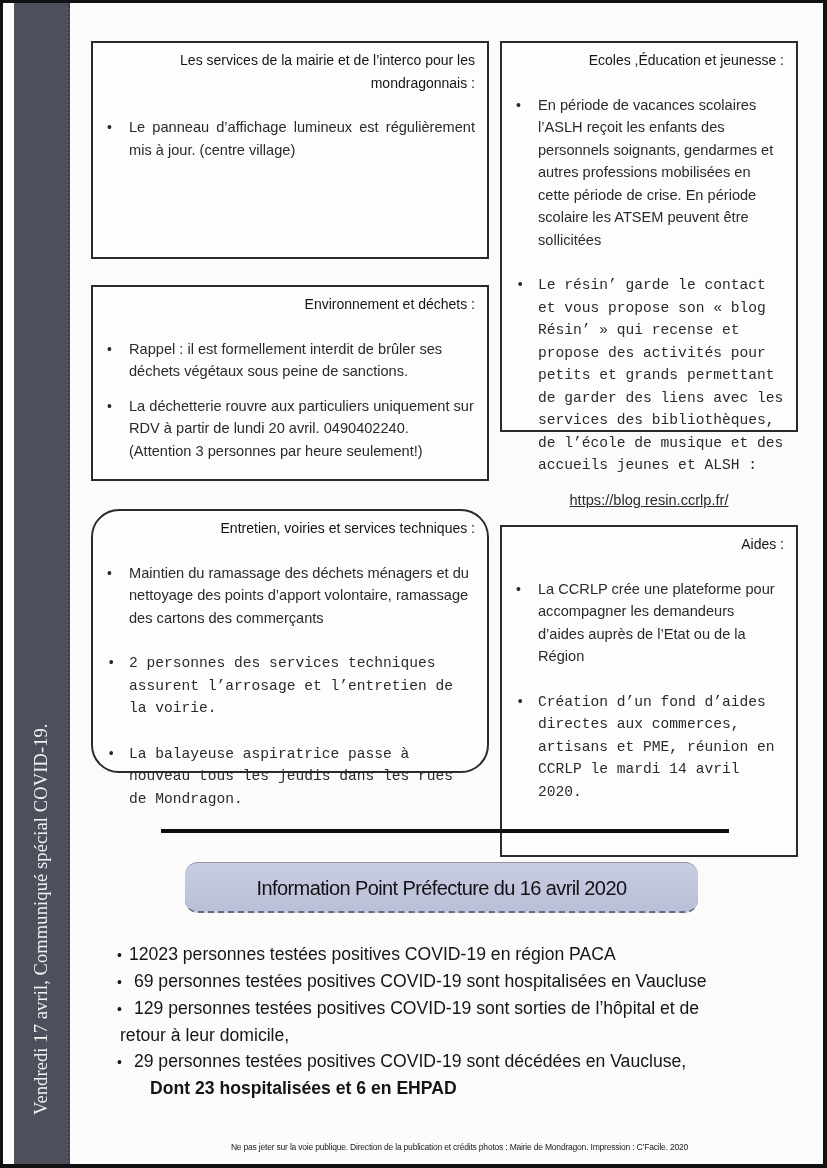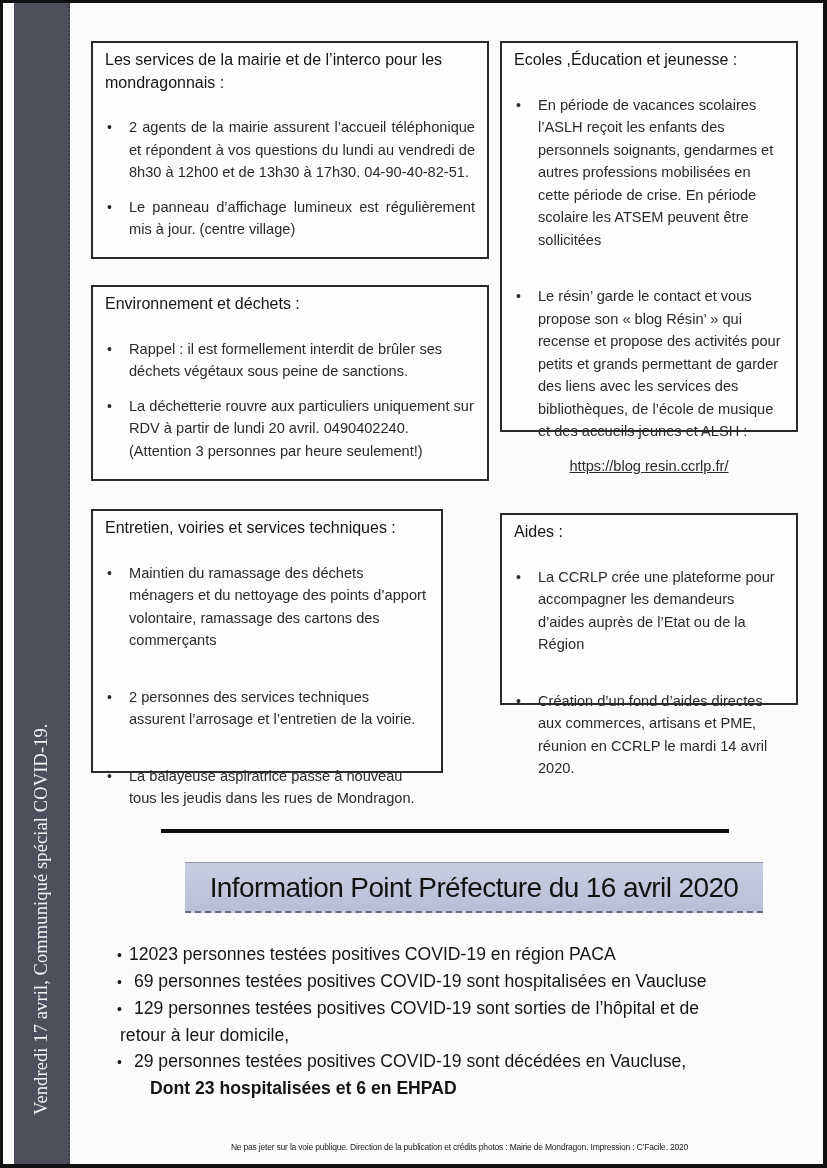--- a/index.html
+++ b/index.html
@@ -20,49 +20,49 @@
       white-space: nowrap; color: #f2f2f2;
       font-family: "Liberation Serif", "DejaVu Serif", serif;
       font-size: 18.5px; letter-spacing: 0.1px;
     }
     .box {
       position: absolute; border: 2px solid #2b2b2b; background: #fdfdfd;
       padding: 6px 12px 6px 12px;
       font-size: 14.6px; line-height: 22.5px;
     }
     .box h2 {
-      font-size: 16px; font-weight: normal; text-align: left; line-height: 22.5px;
+      font-size: 14px; font-weight: normal; text-align: right; line-height: 22.5px;
       margin-bottom: 22px; color: #151515;
     }
     .box ul { list-style: none; }
     .box li { position: relative; padding-left: 24px; color: #2a2a2a; margin-top: 12px; }
     .box li::before {
       content: "\2022"; position: absolute; left: 2px; top: 0; font-size: 14px;
     }
-    .box li.spaced { margin-top: 34px; }
+    .box li.spaced { margin-top: 23px; font-family: Liberation Mono, monospace; }
     .justify li { text-align: justify; }
     .link { display: block; text-align: center; text-decoration: underline; padding-left: 0 !important; }
     .link::before { content: none !important; }
 
     #box-mairie { left: 88px; top: 38px; width: 398px; height: 218px; }
     #box-env { left: 88px; top: 282px; width: 398px; height: 196px; }
-    #box-ent { left: 88px; top: 506px; width: 352px; height: 264px; }
+    #box-ent { left: 88px; top: 506px; width: 398px; height: 264px; border-radius: 28px; }
     #box-ecoles { left: 497px; top: 38px; width: 298px; height: 391px; }
-    #box-aides { left: 497px; top: 510px; width: 298px; height: 192px; }
+    #box-aides { left: 497px; top: 522px; width: 298px; height: 332px; }
 
     .rule {
       position: absolute; left: 158px; top: 826px; width: 568px; height: 4px;
       background: #0e0e0e;
     }
     .banner {
-      position: absolute; left: 182px; top: 859px; width: 578px; height: 51px;
+      position: absolute; left: 182px; top: 859px; width: 513px; height: 51px;
       background: linear-gradient(#c9cde2, #b9bfd8);
       border-top: 1px solid #8f93a3; border-bottom: 2px dashed #6a6e7a;
       text-align: center; line-height: 50px;
-      font-size: 28px; letter-spacing: -0.6px; color: #121212;
+      font-size: 20px; letter-spacing: -0.6px; color: #121212; border-radius: 13px;
     }
     .stats {
       position: absolute; left: 114px; top: 938px; width: 700px;
       font-size: 17.6px; line-height: 26px; color: #151515;
     }
     .stats .item { position: relative; }
     .stats .bullet { display: inline-block; width: 12px; font-size: 14px; }
     .stats .cont { display: block; padding-left: 3px; }
     .stats .cont.indent { padding-left: 33px; font-weight: bold; }
     .footer {
@@ -76,21 +76,20 @@
 
 <div class="page">
 
   <div class="side-band">
   </div>
   <div class="side-text">Vendredi 17 avril, Communiqué spécial COVID-19.</div>
 
   <div class="box justify" id="box-mairie">
     <h2>Les services de la mairie et de l’interco pour les mondragonnais :</h2>
     <ul>
-      <li>2 agents de la mairie assurent l’accueil téléphonique et répondent à vos questions du lundi au vendredi de 8h30 à 12h00 et de 13h30 à 17h30. 04-90-40-82-51.</li>
       <li>Le panneau d’affichage lumineux est régulièrement mis à jour. (centre village)</li>
     </ul>
   </div>
 
   <div class="box" id="box-env">
     <h2>Environnement et déchets :</h2>
     <ul>
       <li>Rappel : il est formellement interdit de brûler ses déchets végétaux sous peine de sanctions.</li>
       <li>La déchetterie rouvre aux particuliers uniquement sur RDV à partir de lundi 20 avril. 0490402240. (Attention 3 personnes par heure seulement!)</li>
     </ul>

